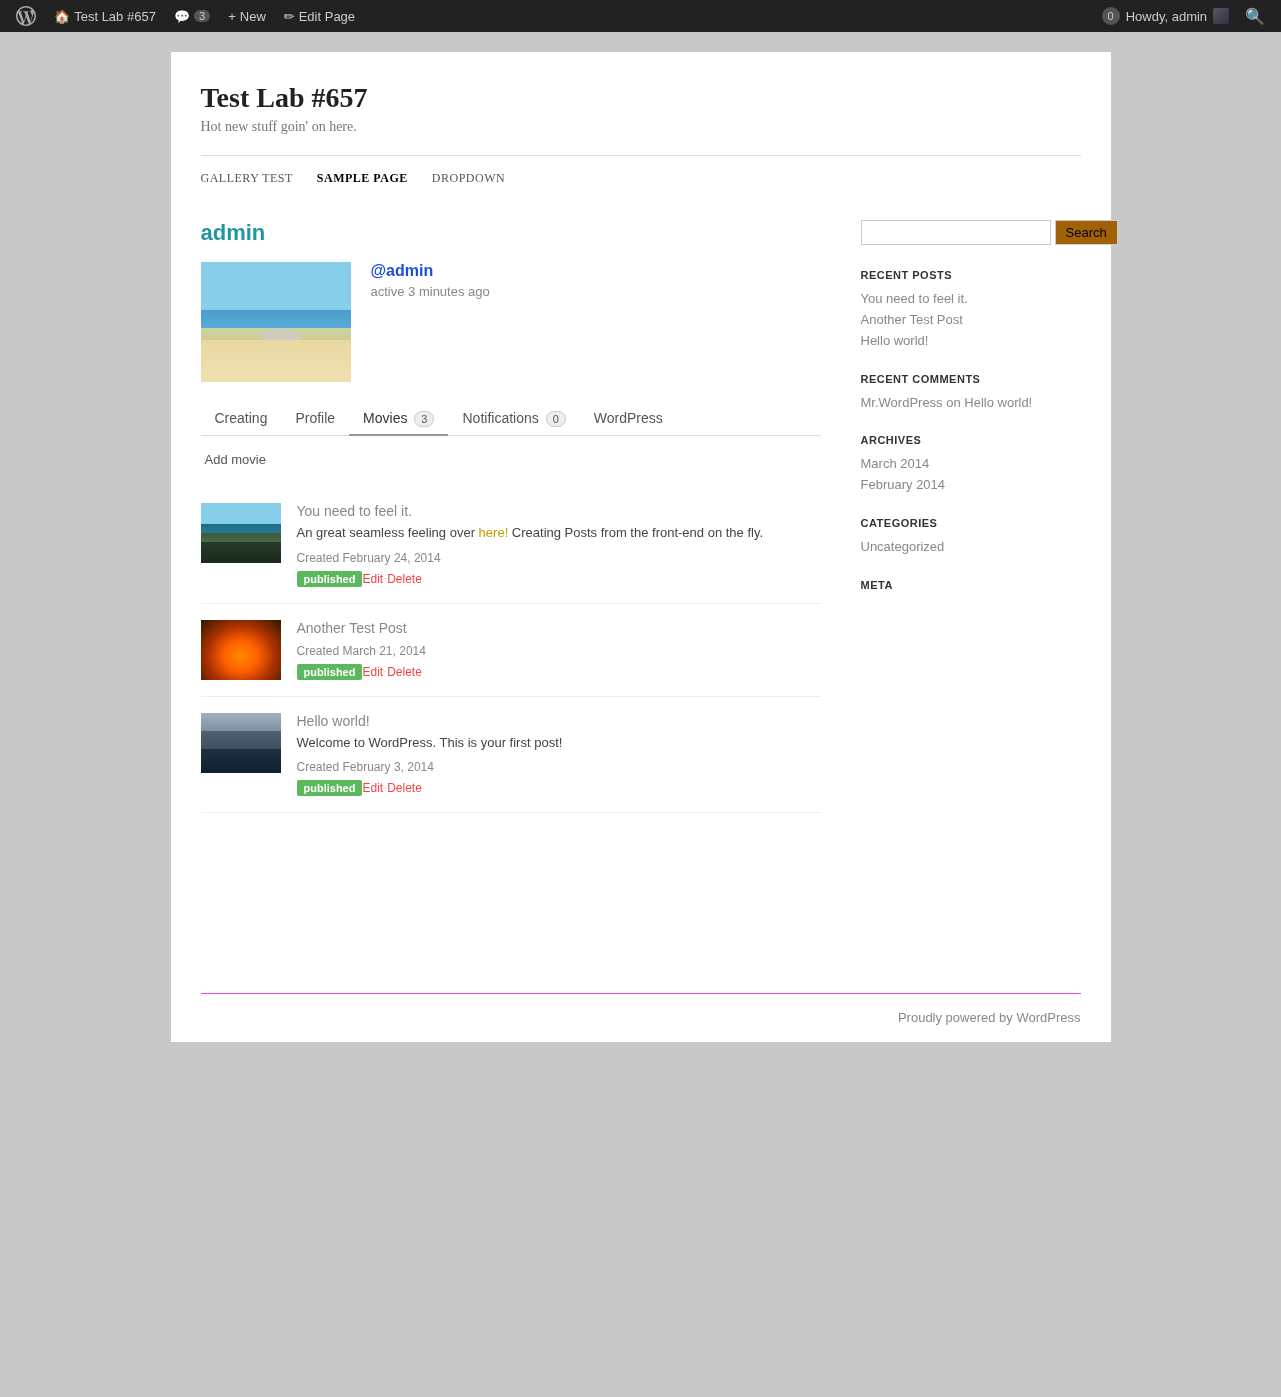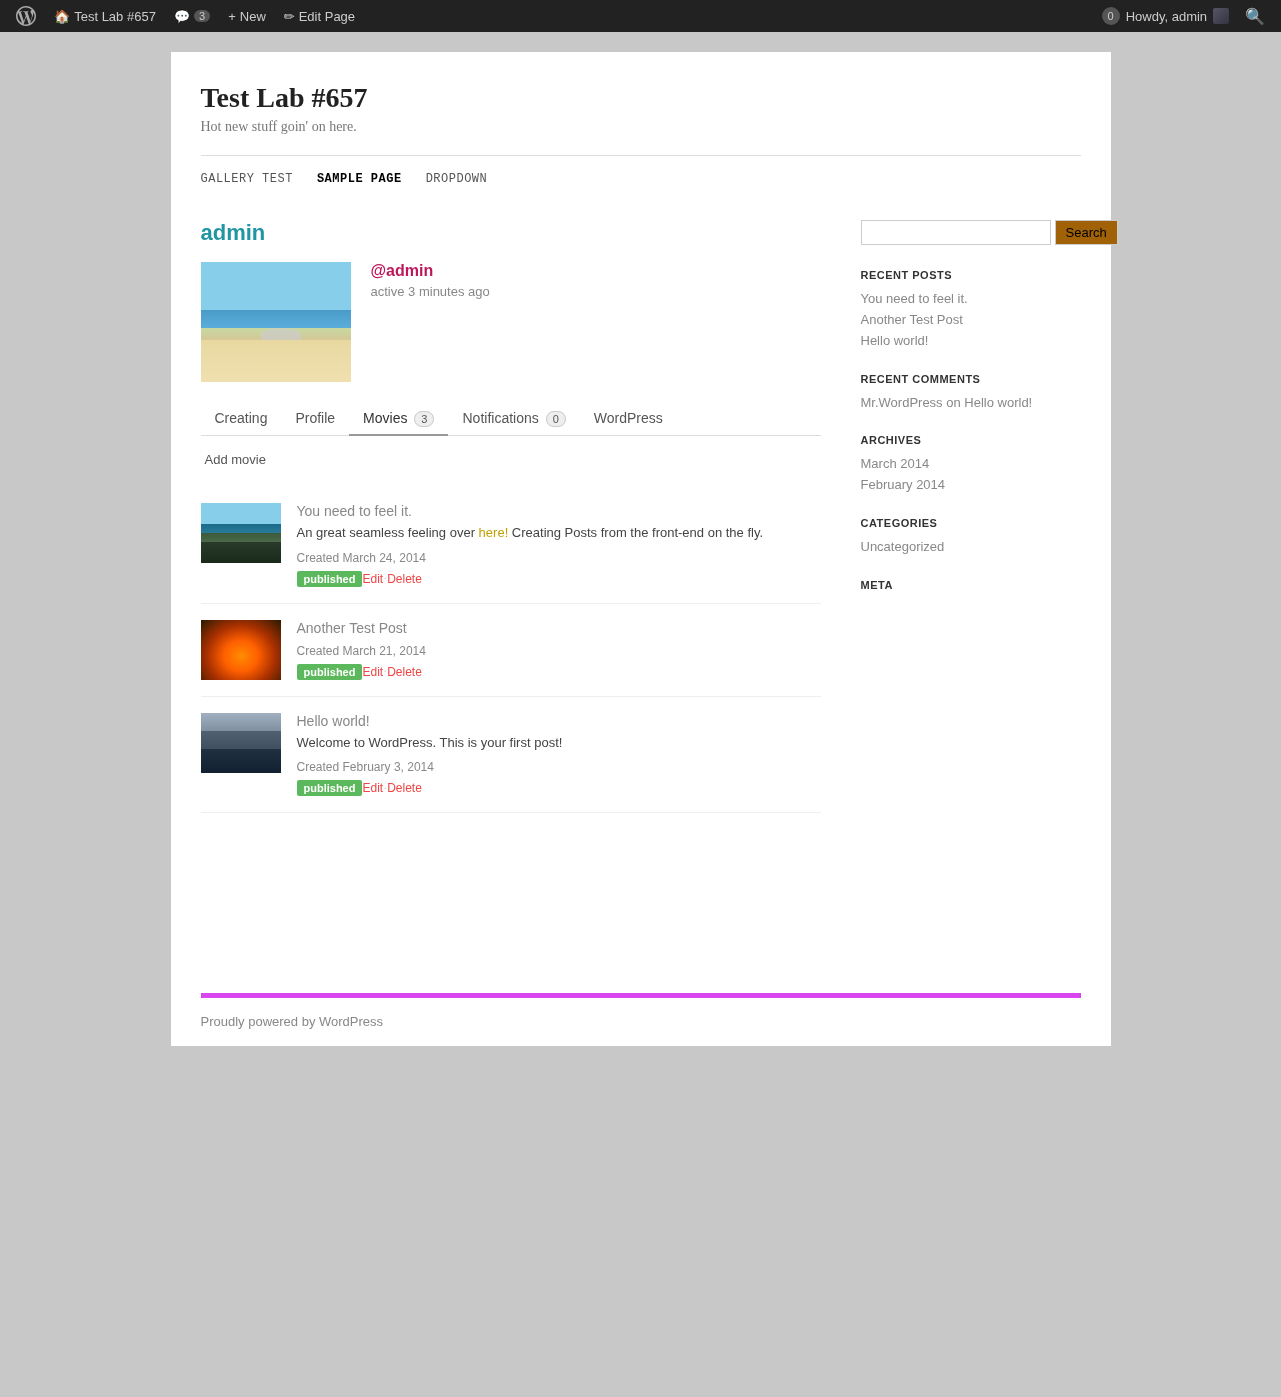--- a/index.html
+++ b/index.html
@@ -131,21 +131,21 @@
     }
     .site-nav ul {
       list-style: none;
       display: flex;
       gap: 24px;
     }
     .site-nav ul li a {
       text-decoration: none;
       color: #555;
       font-size: 12px;
-      font-family: Liberation Mono, monospace;
+      font-family: Liberation Serif, serif;
       text-transform: uppercase;
       letter-spacing: 0.5px;
     }
     .site-nav ul li a.active { color: #000; font-weight: bold; }
 
     
     .content-area {
       display: flex;
       gap: 40px;
       padding-bottom: 40px;
@@ -208,21 +208,21 @@
     }
 
     .profile-details {
       display: flex;
       flex-direction: column;
       justify-content: flex-start;
     }
     .profile-username {
       font-size: 16px;
       font-weight: bold;
-      color: #be185d;
+      color: #1d4ed8;
       font-family: Arial, sans-serif;
       margin-bottom: 4px;
     }
     .profile-active {
       font-size: 13px;
       color: #888;
       font-family: Arial, sans-serif;
     }
 
     
@@ -416,23 +416,24 @@
       font-family: Arial, sans-serif;
       color: #888;
     }
     .comment-item a {
       color: #888;
       text-decoration: none;
     }
 
     
     .site-footer {
-      border-top: 5px solid #d946ef;
+      border-top: 1px solid #d946ef;
       padding: 16px 0;
       margin-top: 20px;
+      text-align: right;
     }
     .site-footer a {
       color: #888;
       font-size: 13px;
       font-family: Arial, sans-serif;
       text-decoration: none;
     }
   </style>
 </head>
 <body>
@@ -544,21 +545,21 @@
         
         <div class="movie-item">
           <div class="movie-thumb">
             <div class="thumb-ocean"></div>
           </div>
           <div class="movie-content">
             <a href="#" class="movie-title">You need to feel it.</a>
             <div class="movie-excerpt">
               An great seamless feeling over <a href="#">here!</a> Creating Posts from the front-end on the fly.
             </div>
-            <div class="movie-meta">Created March 24, 2014</div>
+            <div class="movie-meta">Created February 24, 2014</div>
             <div class="movie-actions">
               <span class="published-badge">published</span>
               <a href="#" class="action-link">Edit</a>
               <span class="action-sep">·</span>
               <a href="#" class="action-link">Delete</a>
             </div>
           </div>
         </div>
 
         <div class="movie-item">

